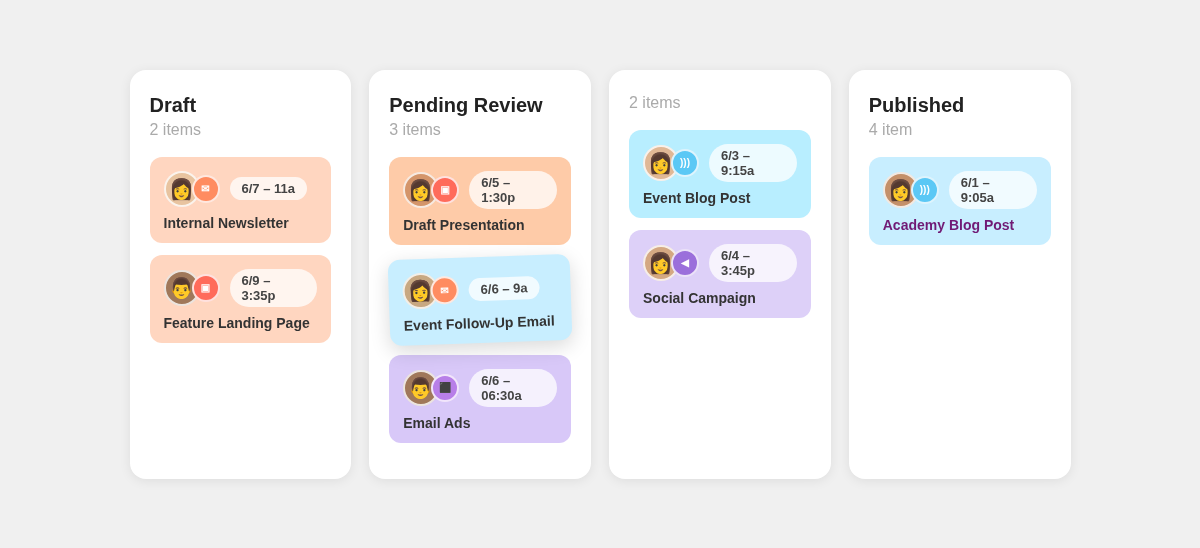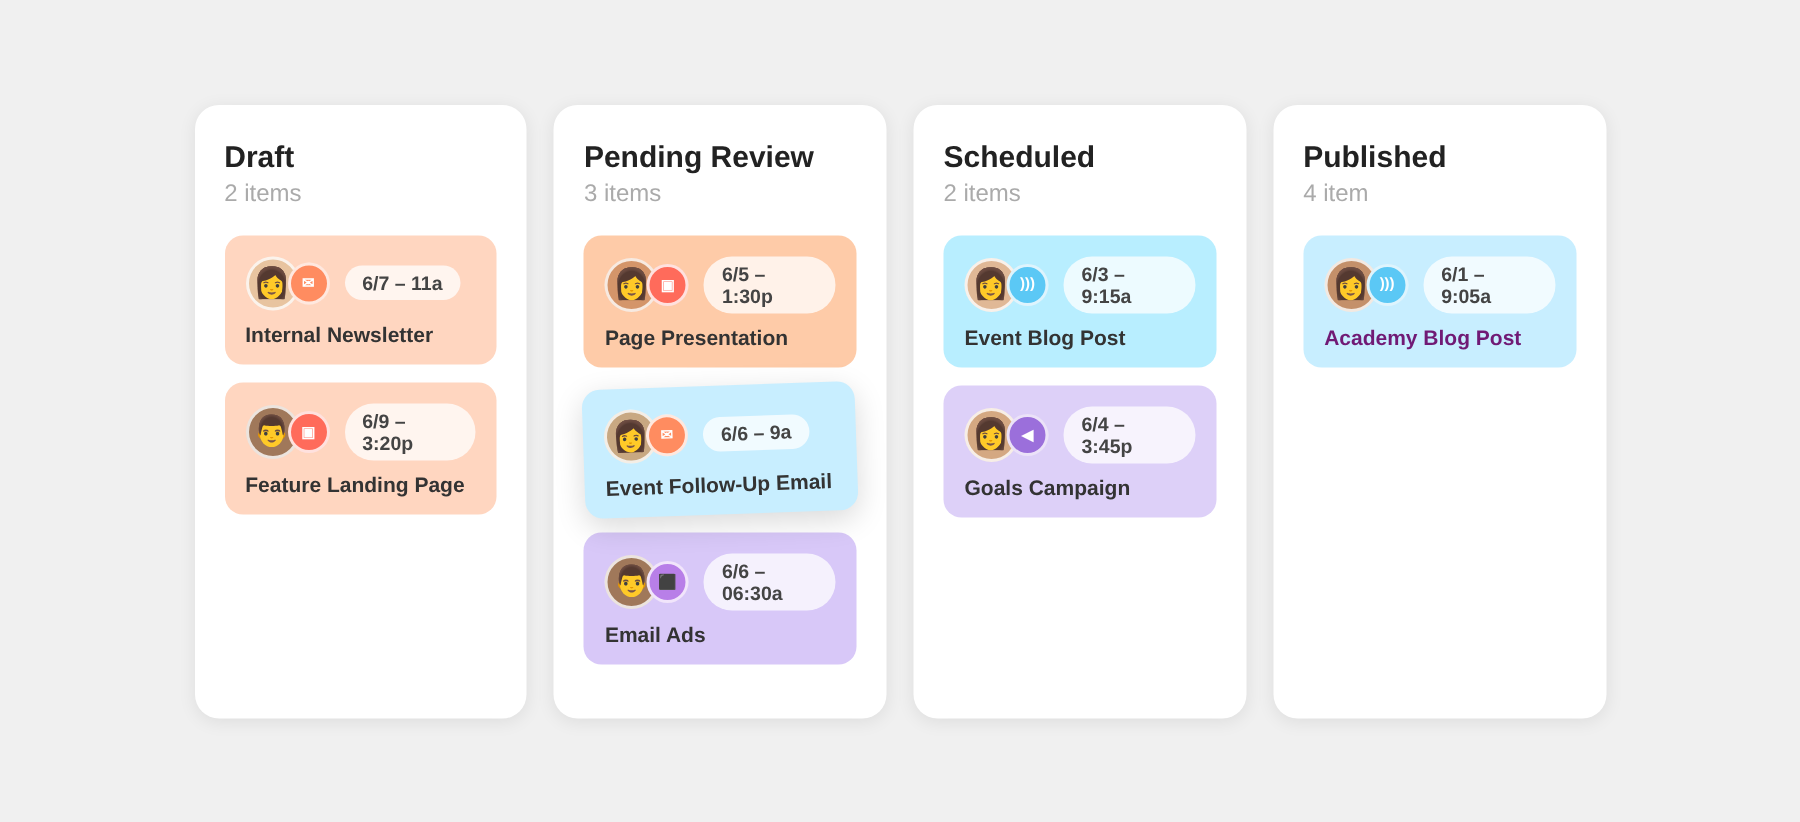--- a/index.html
+++ b/index.html
@@ -130,71 +130,70 @@
         <div class="avatar face-1">👩</div>
         <div class="type-badge badge-email" style="font-size:10px;font-weight:700;">✉</div>
         <div class="date-badge">6/7 – 11a</div>
       </div>
       <div class="card-title">Internal Newsletter</div>
     </div>
       <div class="card card-draft-2">
       <div class="card-header">
         <div class="avatar face-4">👨</div>
         <div class="type-badge badge-screen" style="font-size:10px;font-weight:700;">▣</div>
-        <div class="date-badge">6/9 – 3:20p</div>
+        <div class="date-badge">6/9 – 3:35p</div>
       </div>
       <div class="card-title">Feature Landing Page</div>
     </div>
     </div>
     <div class="column">
     <div class="col-title">Pending Review</div>
     <div class="col-count">3 items</div>
   <div class="card card-pending-1">
       <div class="card-header">
         <div class="avatar face-2">👩</div>
         <div class="type-badge badge-screen" style="font-size:10px;font-weight:700;">▣</div>
         <div class="date-badge">6/5 – 1:30p</div>
       </div>
-      <div class="card-title">Page Presentation</div>
+      <div class="card-title">Draft Presentation</div>
     </div>
       <div class="card card-pending-2">
       <div class="card-header">
         <div class="avatar face-3">👩</div>
         <div class="type-badge badge-email" style="font-size:10px;font-weight:700;">✉</div>
         <div class="date-badge">6/6 – 9a</div>
       </div>
       <div class="card-title">Event Follow-Up Email</div>
     </div>
       <div class="card card-pending-3">
       <div class="card-header">
         <div class="avatar face-4">👨</div>
         <div class="type-badge badge-tag" style="font-size:10px;font-weight:700;">⬛</div>
         <div class="date-badge">6/6 – 06:30a</div>
       </div>
       <div class="card-title">Email Ads</div>
     </div>
     </div>
     <div class="column">
-    <div class="col-title">Scheduled</div>
     <div class="col-count">2 items</div>
   <div class="card card-sched-1">
       <div class="card-header">
         <div class="avatar face-5">👩</div>
         <div class="type-badge badge-rss" style="font-size:10px;font-weight:700;">)))</div>
         <div class="date-badge">6/3 – 9:15a</div>
       </div>
       <div class="card-title">Event Blog Post</div>
     </div>
       <div class="card card-sched-2">
       <div class="card-header">
         <div class="avatar face-6">👩</div>
         <div class="type-badge badge-mega" style="font-size:10px;font-weight:700;">◀</div>
         <div class="date-badge">6/4 – 3:45p</div>
       </div>
-      <div class="card-title">Goals Campaign</div>
+      <div class="card-title">Social Campaign</div>
     </div>
     </div>
     <div class="column">
     <div class="col-title">Published</div>
     <div class="col-count">4 item</div>
   <div class="card card-pub-1">
       <div class="card-header">
         <div class="avatar face-7">👩</div>
         <div class="type-badge badge-rss" style="font-size:10px;font-weight:700;">)))</div>
         <div class="date-badge">6/1 – 9:05a</div>

